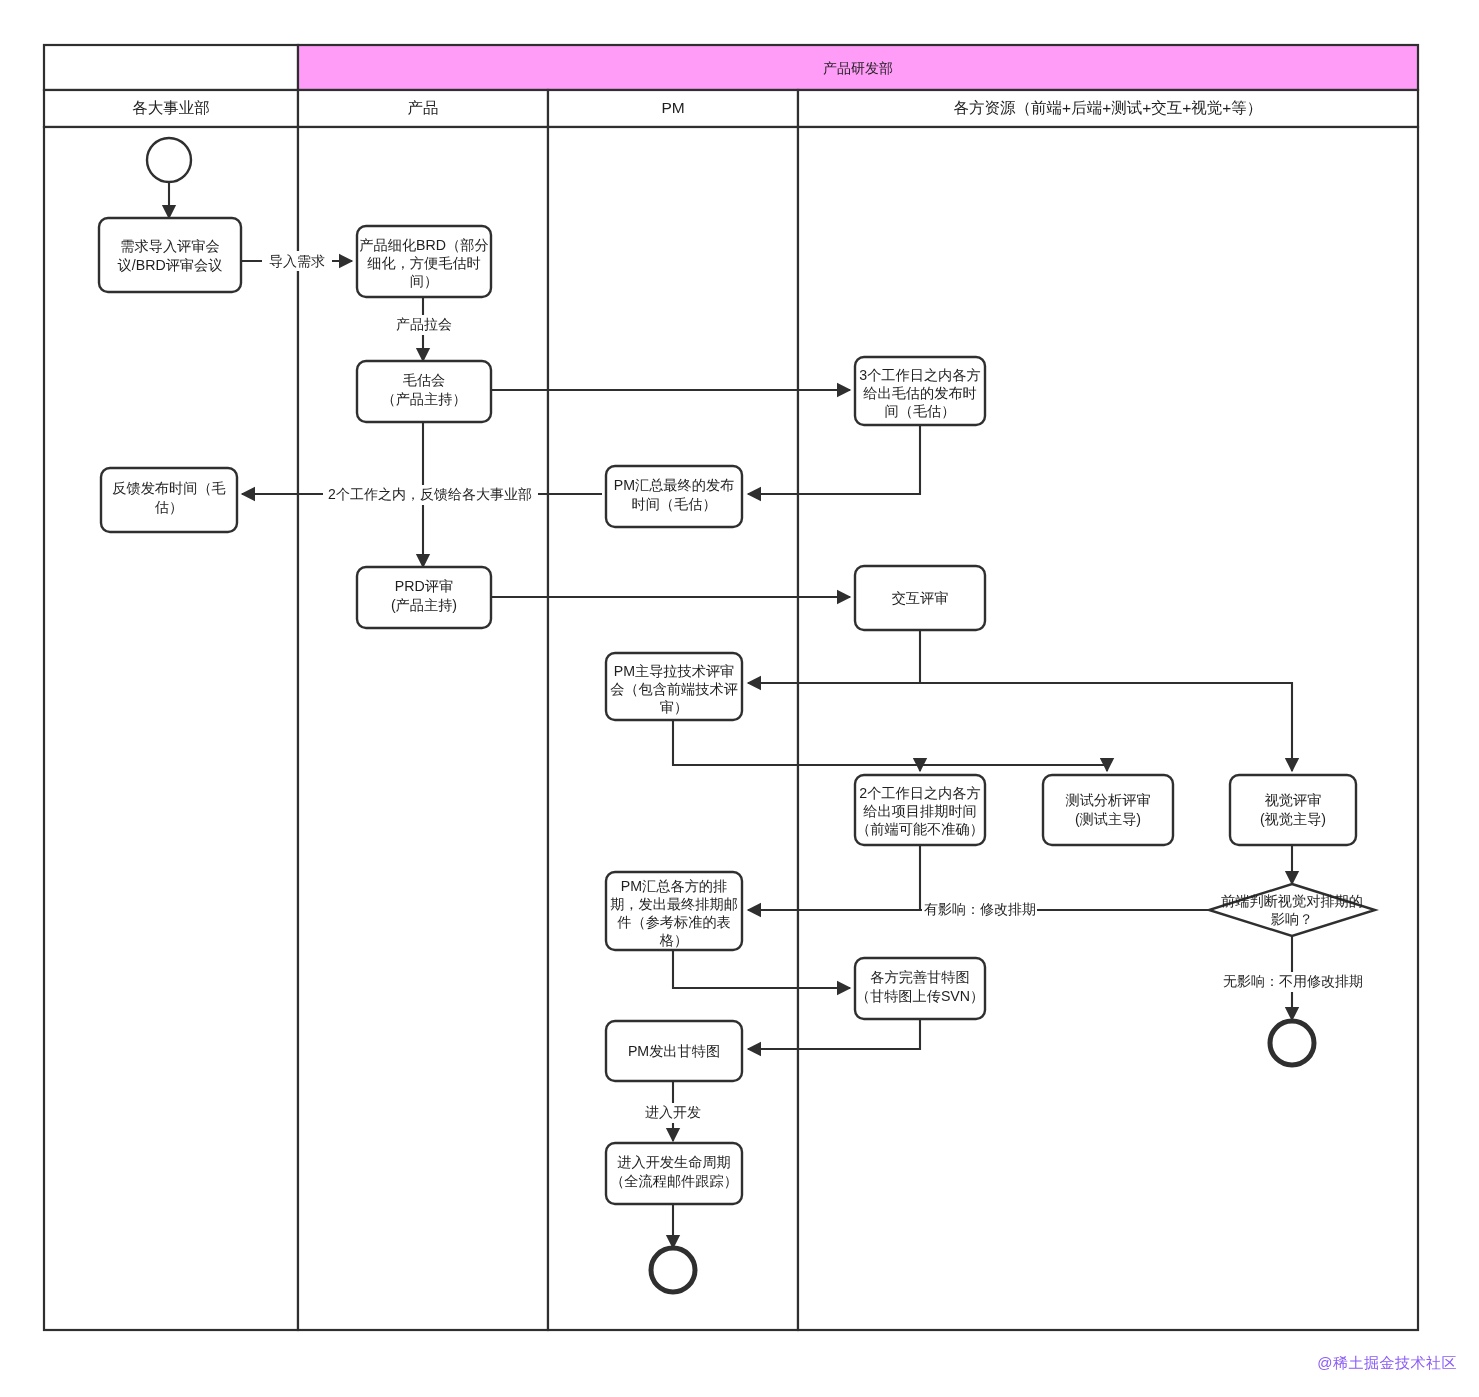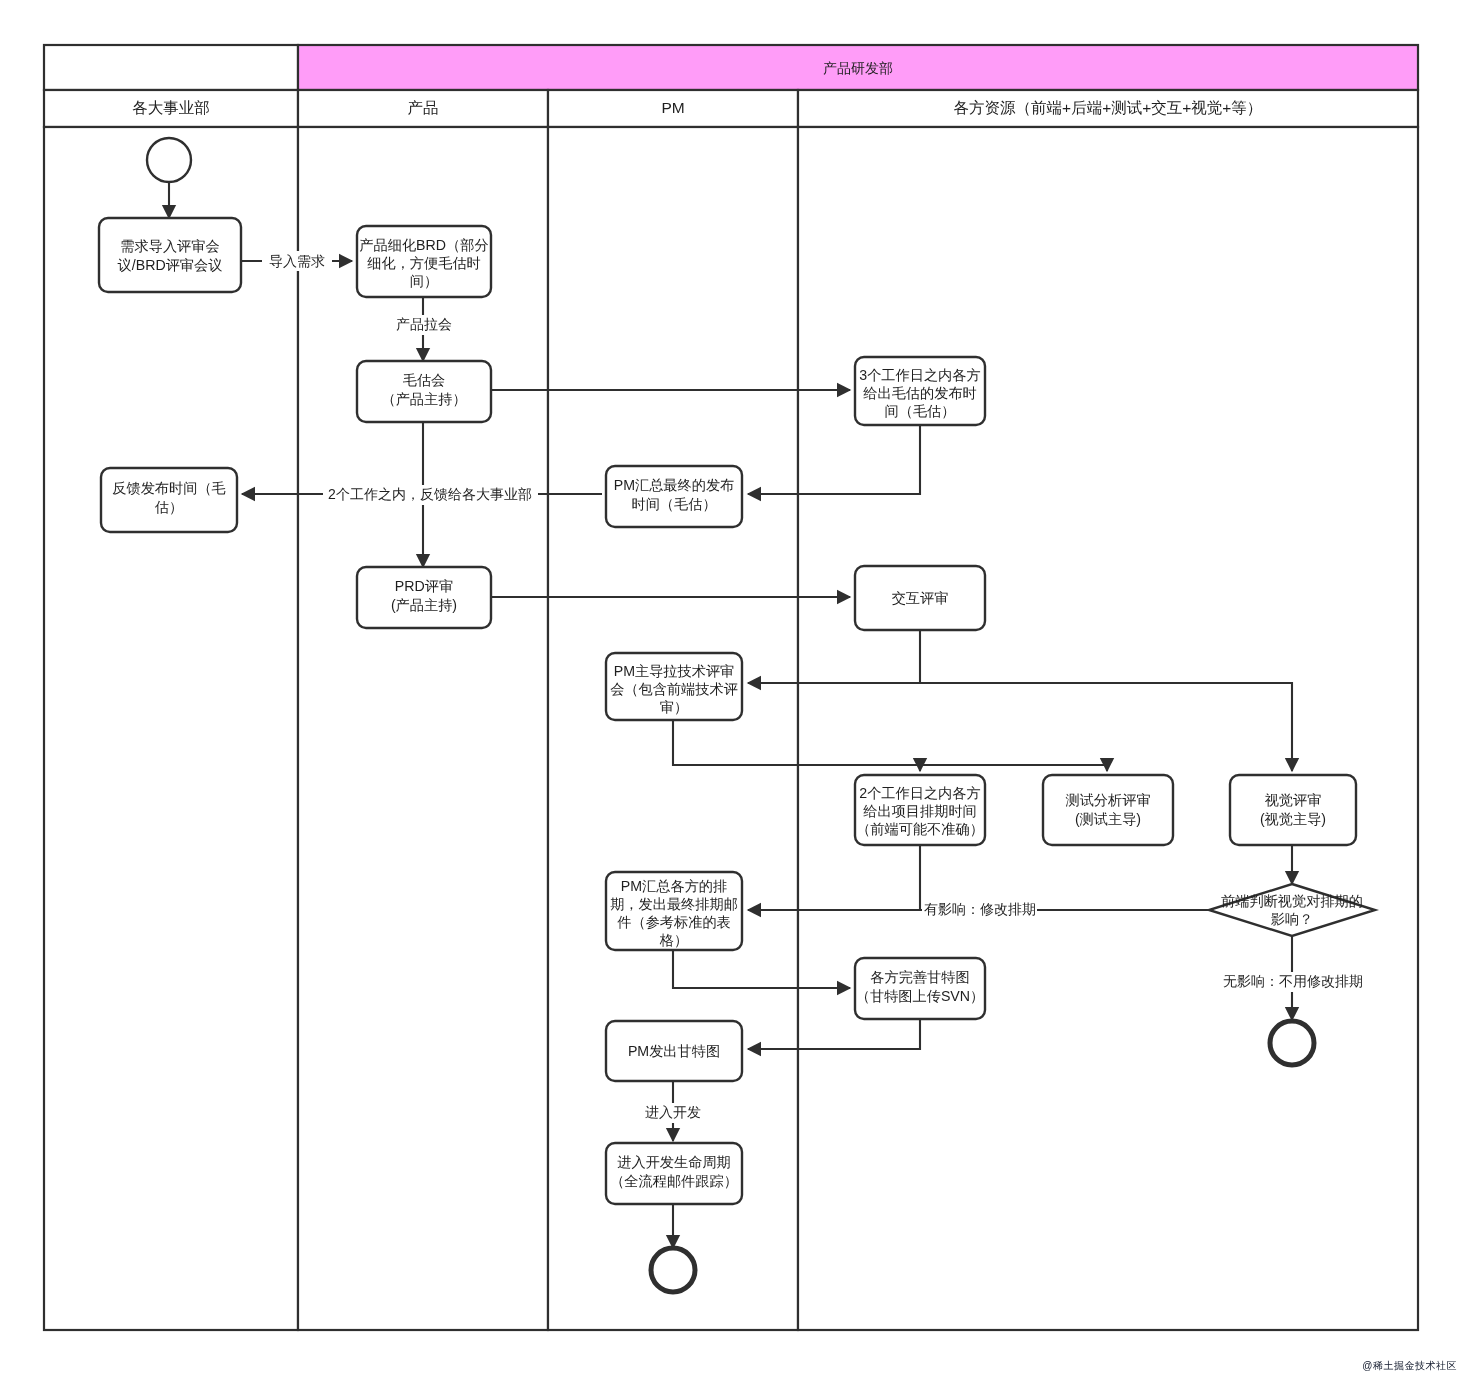--- a/index.html
+++ b/index.html
@@ -69,22 +69,22 @@
     dominant-baseline: middle;
     font-family: "Liberation Sans", "DejaVu Sans", sans-serif;
   }
   .edge-label-bg {
     fill: #ffffff;
   }
   .watermark {
     position: absolute;
     right: 22px;
     bottom: 24px;
-    font-size: 10px;
-    color: #0f172a;
+    font-size: 15px;
+    color: #8b5cf6;
     letter-spacing: 0.5px;
     user-select: none;
   }
 </style>
 </head>
 <body>
 
 <svg id="canvas" viewBox="0 0 1479 1397" xmlns="http://www.w3.org/2000/svg">
   <defs>
     <marker id="arrow" viewBox="0 0 12 12" refX="10" refY="6" markerWidth="7.5" markerHeight="7.5" orient="auto-start-reverse">

